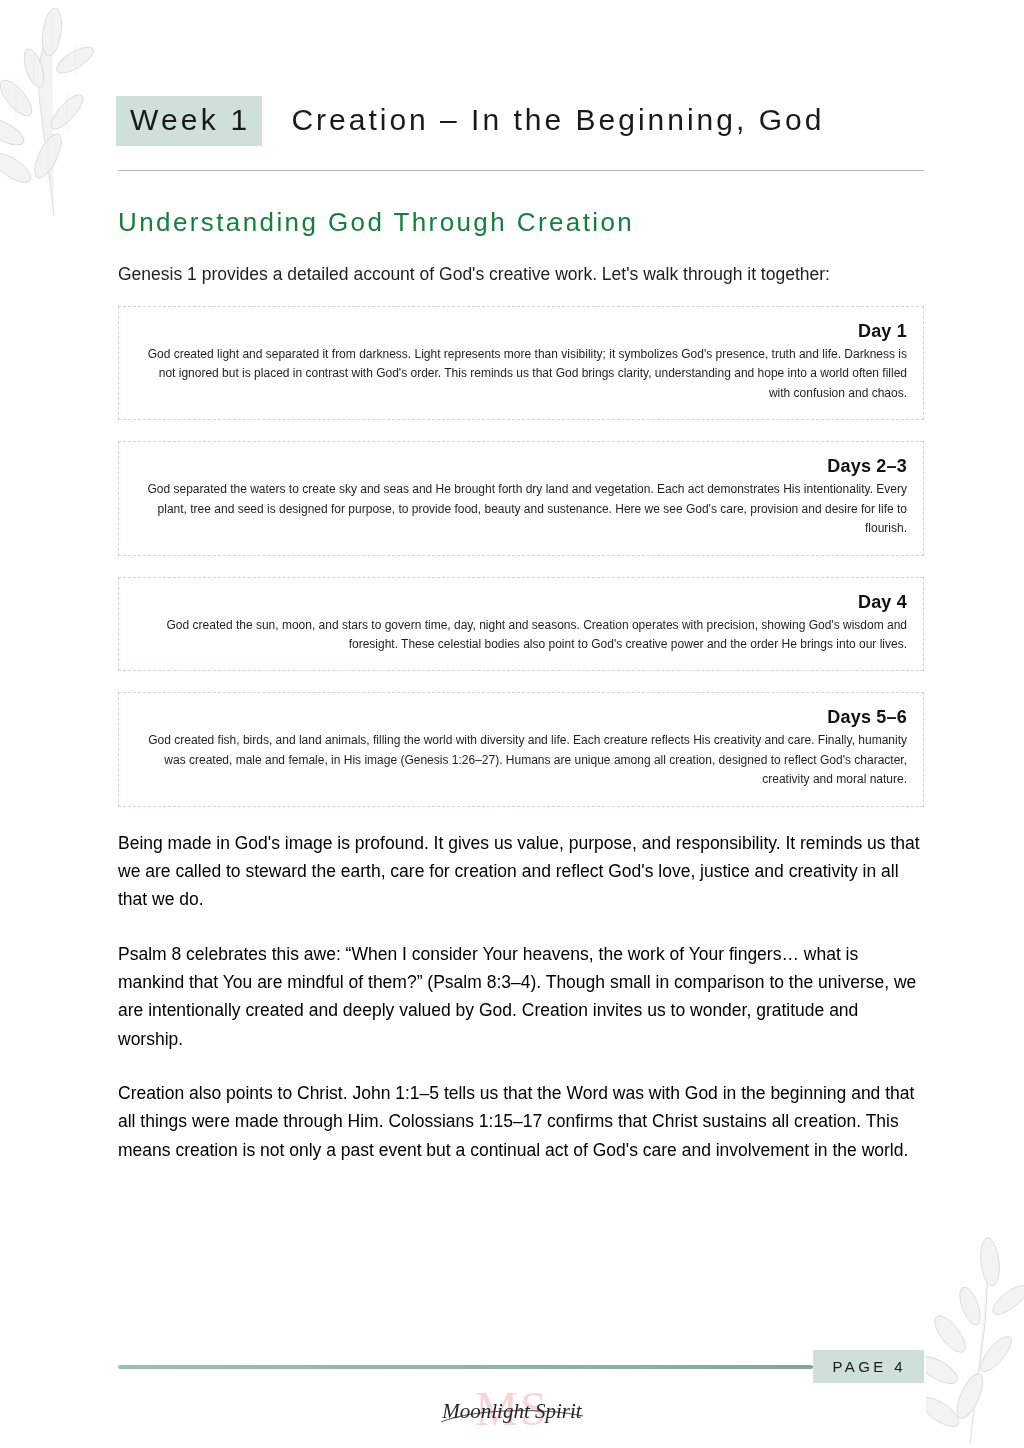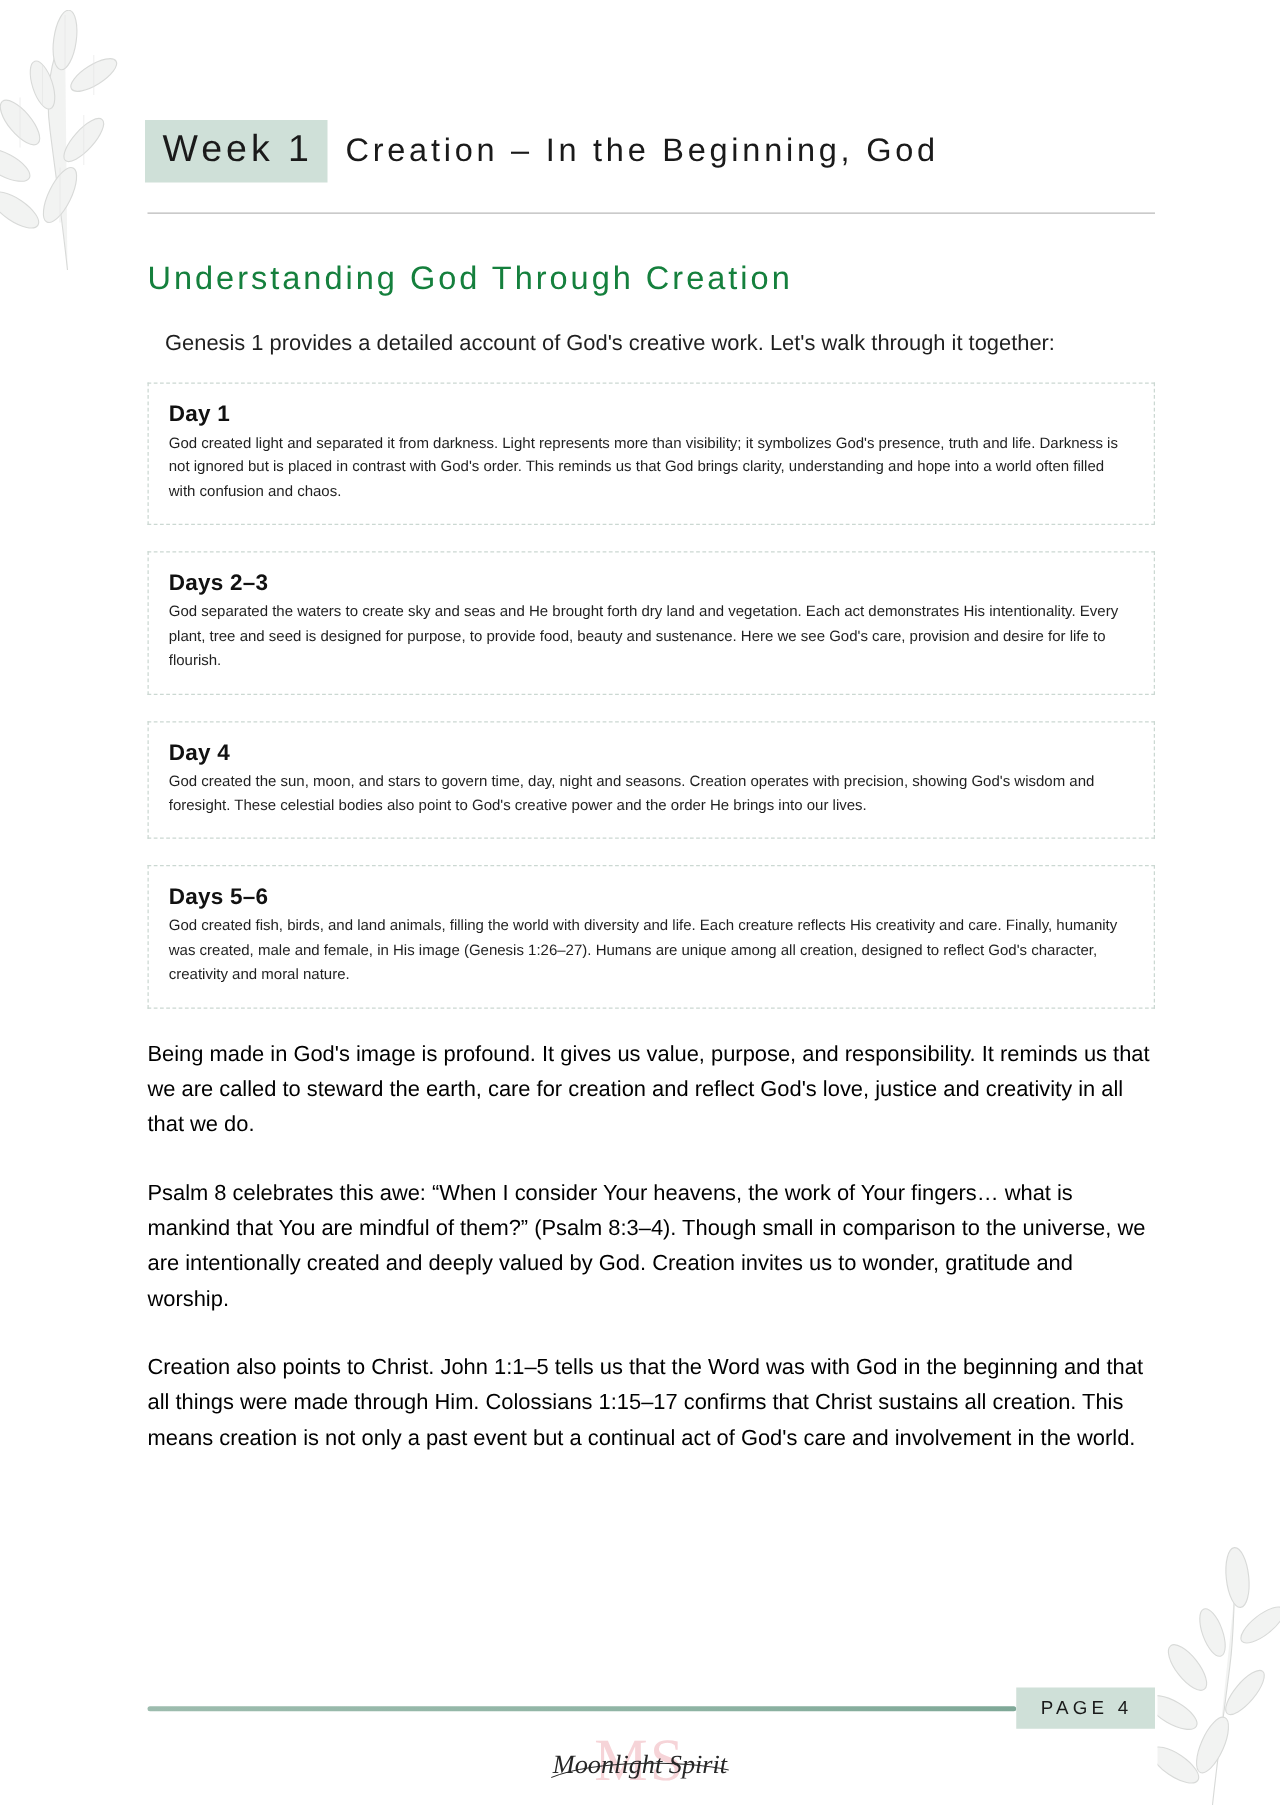--- a/index.html
+++ b/index.html
@@ -58,26 +58,27 @@
     background: #cfe0d8;
     font-size: 30px;
     font-weight: 400;
     letter-spacing: 3.2px;
     color: #1a1a1a;
     padding: 9px 12px 11px 14px;
     line-height: 1;
     margin-left: -2px;
   }
   .header-title {
-    font-size: 26px;
+    font-size: 30px;
     font-weight: 400;
     letter-spacing: 3.0px;
     color: #1a1a1a;
     padding-left: 14px;
     line-height: 1;
+    margin-left: 15px;
   }
   .header-rule {
     margin-top: 24px;
     height: 1px;
     background: #b9b9b9;
     width: 806px;
   }
 
   
   .section-heading {
@@ -86,32 +87,32 @@
     font-weight: 400;
     letter-spacing: 2.4px;
     color: #15803d;
   }
   .intro {
     margin-top: 14px;
     font-size: 17.5px;
     line-height: 1.62;
     color: #1f1f1f;
     max-width: 740px;
-    text-align: center;
   }
 
   
   .day-list {
     margin-top: 18px;
   }
   .day-box {
     border: 1px dashed #cbd8d2;
     padding: 14px 16px 16px 16px;
     margin-bottom: 21px;
     background: #ffffff;
+    text-align: right;
   }
   .day-title {
     font-size: 18px;
     font-weight: 700;
     color: #111111;
     margin-bottom: 3px;
     letter-spacing: 0.2px;
   }
   .day-body {
     font-size: 12px;

